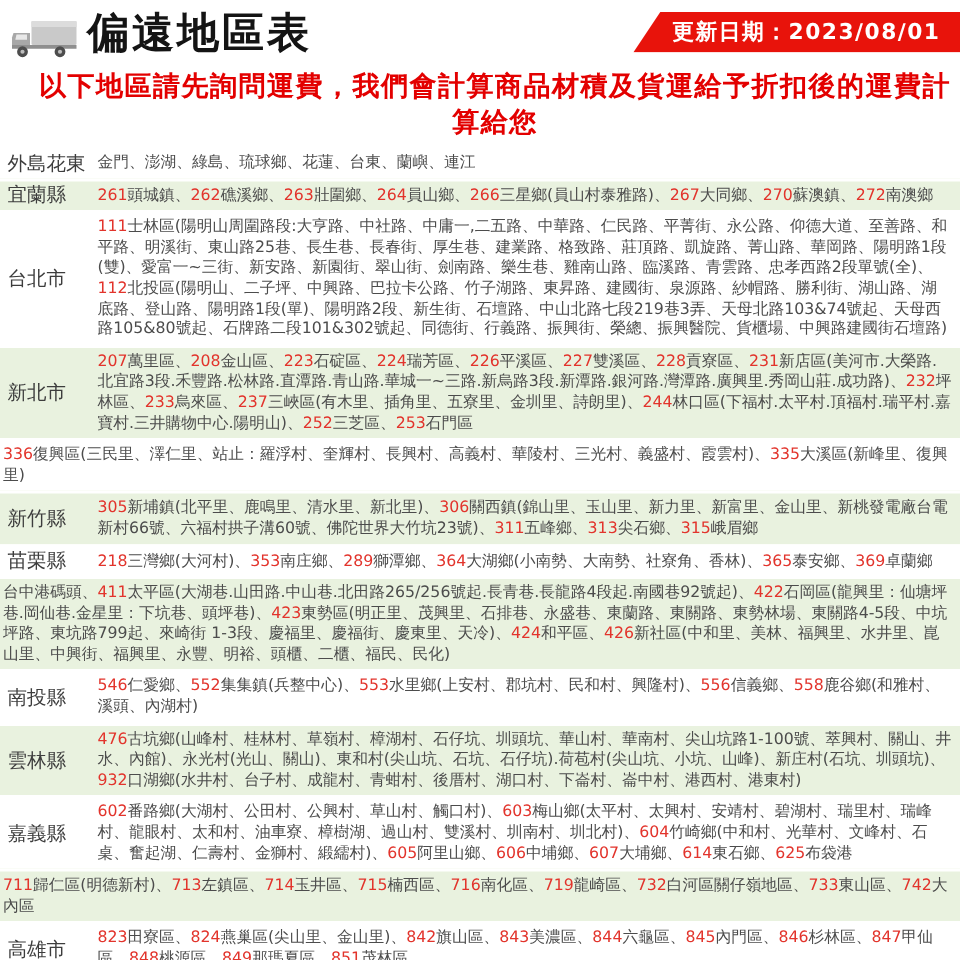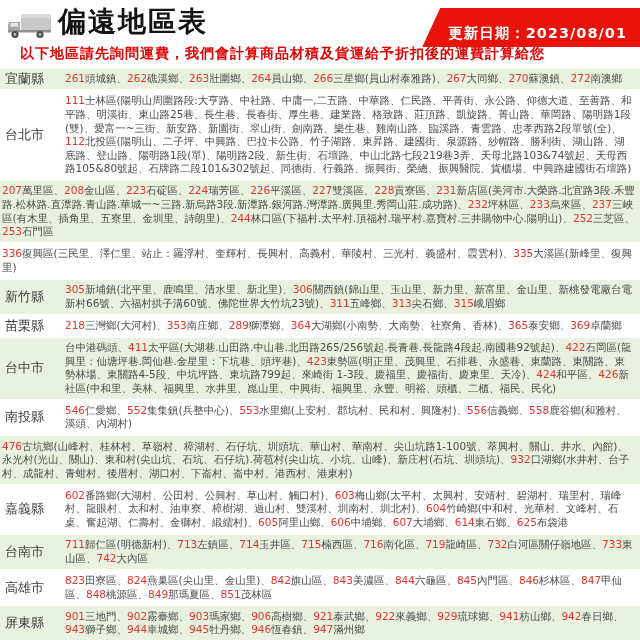--- a/index.html
+++ b/index.html
@@ -12,27 +12,27 @@
   
   .header{position:relative;height:44px;flex:0 0 auto;}
   .truck{position:absolute;left:7px;top:13px;width:46px;height:26px;}
   .title{
     position:absolute;left:58px;top:3px;
     font-size:28px;font-weight:bold;color:#141414;letter-spacing:2px;
   }
   .badge{
     position:absolute;right:0;top:8px;
     background:#e8130b;color:#ffffff;font-weight:bold;font-size:14.5px;
-    padding:16px 13px 4px 26px;
+    padding:4px 13px 4px 26px;
     clip-path:polygon(18px 0,100% 0,100% 100%,0 100%);
     letter-spacing:1px;
   }
   .subtitle{
-    flex:0 0 auto;text-align:left;color:#e30000;font-weight:bold;
-    font-size:14px;padding:1px 0 4px 20px;letter-spacing:1px;
+    flex:0 0 auto;text-align:center;color:#e30000;font-weight:bold;
+    font-size:18px;padding:1px 0 4px 20px;letter-spacing:1px;
   }
   
   .table{flex:1 1 auto;display:flex;flex-direction:column;}
   .row{display:flex;border-top:2px solid #ffffff;background:#ffffff;flex:1 0 auto;}
   .row.alt{background:#e9f2df;}
   .label{
     flex:0 0 58px;padding-left:5px;display:flex;align-items:center;
     font-size:13px;color:#3d3d3d;font-family:"DejaVu Serif",serif;
     letter-spacing:0px;white-space:nowrap;
   }
@@ -59,59 +59,63 @@
       <circle cx="33" cy="21.5" r="3.6" fill="#4d4d4d"></circle>
       <circle cx="33" cy="21.5" r="1.4" fill="#bdbdbd"></circle>
     </svg>
     <div class="title">偏遠地區表</div>
     <div class="badge">更新日期：2023/08/01</div>
   </div>
 
   <div class="subtitle">以下地區請先詢問運費，我們會計算商品材積及貨運給予折扣後的運費計算給您</div>
 
   <div class="table">
+      <div class="row">
+        <div class="label">外島花東</div>
+        <div class="content"><span>金門、澎湖、綠島、琉球鄉、花蓮、台東、蘭嶼、連江</span></div>
+      </div>
       <div class="row alt">
         <div class="label">宜蘭縣</div>
         <div class="content"><span class="code">261</span><span>頭城鎮、</span><span class="code">262</span><span>礁溪鄉、</span><span class="code">263</span><span>壯圍鄉、</span><span class="code">264</span><span>員山鄉、</span><span class="code">266</span><span>三星鄉(員山村泰雅路)、</span><span class="code">267</span><span>大同鄉、</span><span class="code">270</span><span>蘇澳鎮、</span><span class="code">272</span><span>南澳鄉</span></div>
       </div>
       <div class="row">
         <div class="label">台北市</div>
         <div class="content"><span class="code">111</span><span>士林區(陽明山周圍路段:大亨路、中社路、中庸一,二五路、中華路、仁民路、平菁街、永公路、仰德大道、至善路、和平路、明溪街、東山路25巷、長生巷、長春街、厚生巷、建業路、格致路、莊頂路、凱旋路、菁山路、華岡路、陽明路1段(雙)、愛富一~三街、新安路、新園街、翠山街、劍南路、樂生巷、雞南山路、臨溪路、青雲路、忠孝西路2段單號(全)、</span><span class="code">112</span><span>北投區(陽明山、二子坪、中興路、巴拉卡公路、竹子湖路、東昇路、建國街、泉源路、紗帽路、勝利街、湖山路、湖底路、登山路、陽明路1段(單)、陽明路2段、新生街、石壇路、中山北路七段219巷3弄、天母北路103&amp;74號起、天母西路105&amp;80號起、石牌路二段101&amp;302號起、同德街、行義路、振興街、榮總、振興醫院、貨櫃場、中興路建國街石壇路)</span></div>
       </div>
       <div class="row alt">
+        <div class="label">新北市</div>
         <div class="content"><span class="code">207</span><span>萬里區、</span><span class="code">208</span><span>金山區、</span><span class="code">223</span><span>石碇區、</span><span class="code">224</span><span>瑞芳區、</span><span class="code">226</span><span>平溪區、</span><span class="code">227</span><span>雙溪區、</span><span class="code">228</span><span>貢寮區、</span><span class="code">231</span><span>新店區(美河市.大榮路.北宜路3段.禾豐路.松林路.直潭路.青山路.華城一~三路.新烏路3段.新潭路.銀河路.灣潭路.廣興里.秀岡山莊.成功路)、</span><span class="code">232</span><span>坪林區、</span><span class="code">233</span><span>烏來區、</span><span class="code">237</span><span>三峽區(有木里、插角里、五寮里、金圳里、詩朗里)、</span><span class="code">244</span><span>林口區(下福村.太平村.頂福村.瑞平村.嘉寶村.三井購物中心.陽明山)、</span><span class="code">252</span><span>三芝區、</span><span class="code">253</span><span>石門區</span></div>
       </div>
       <div class="row">
         <div class="content"><span class="code">336</span><span>復興區(三民里、澤仁里、站止：羅浮村、奎輝村、長興村、高義村、華陵村、三光村、義盛村、霞雲村)、</span><span class="code">335</span><span>大溪區(新峰里、復興里)</span></div>
       </div>
       <div class="row alt">
         <div class="label">新竹縣</div>
         <div class="content"><span class="code">305</span><span>新埔鎮(北平里、鹿鳴里、清水里、新北里)、</span><span class="code">306</span><span>關西鎮(錦山里、玉山里、新力里、新富里、金山里、新桃發電廠台電新村66號、六福村拱子溝60號、佛陀世界大竹坑23號)、</span><span class="code">311</span><span>五峰鄉、</span><span class="code">313</span><span>尖石鄉、</span><span class="code">315</span><span>峨眉鄉</span></div>
       </div>
       <div class="row">
         <div class="label">苗栗縣</div>
         <div class="content"><span class="code">218</span><span>三灣鄉(大河村)、</span><span class="code">353</span><span>南庄鄉、</span><span class="code">289</span><span>獅潭鄉、</span><span class="code">364</span><span>大湖鄉(小南勢、大南勢、社寮角、香林)、</span><span class="code">365</span><span>泰安鄉、</span><span class="code">369</span><span>卓蘭鄉</span></div>
       </div>
       <div class="row alt">
-        <div class="label">台中市</div>
         <div class="content"><span>台中港碼頭、</span><span class="code">411</span><span>太平區(大湖巷.山田路.中山巷.北田路265/256號起.長青巷.長龍路4段起.南國巷92號起)、</span><span class="code">422</span><span>石岡區(龍興里：仙塘坪巷.岡仙巷.金星里：下坑巷、頭坪巷)、</span><span class="code">423</span><span>東勢區(明正里、茂興里、石排巷、永盛巷、東蘭路、東關路、東勢林場、東關路4-5段、中坑坪路、東坑路799起、來崎街 1-3段、慶福里、慶福街、慶東里、天冷)、</span><span class="code">424</span><span>和平區、</span><span class="code">426</span><span>新社區(中和里、美林、福興里、水井里、崑山里、中興街、福興里、永豐、明裕、頭櫃、二櫃、福民、民化)</span></div>
       </div>
       <div class="row">
         <div class="label">南投縣</div>
         <div class="content"><span class="code">546</span><span>仁愛鄉、</span><span class="code">552</span><span>集集鎮(兵整中心)、</span><span class="code">553</span><span>水里鄉(上安村、郡坑村、民和村、興隆村)、</span><span class="code">556</span><span>信義鄉、</span><span class="code">558</span><span>鹿谷鄉(和雅村、溪頭、內湖村)</span></div>
       </div>
       <div class="row alt">
+        <div class="label">雲林縣</div>
         <div class="content"><span class="code">476</span><span>古坑鄉(山峰村、桂林村、草嶺村、樟湖村、石仔坑、圳頭坑、華山村、華南村、尖山坑路1-100號、萃興村、關山、井水、內館)、永光村(光山、關山)、東和村(尖山坑、石坑、石仔坑).荷苞村(尖山坑、小坑、山峰)、新庄村(石坑、圳頭坑)、</span><span class="code">932</span><span>口湖鄉(水井村、台子村、成龍村、青蚶村、後厝村、湖口村、下崙村、崙中村、港西村、港東村)</span></div>
       </div>
       <div class="row">
         <div class="label">嘉義縣</div>
         <div class="content"><span class="code">602</span><span>番路鄉(大湖村、公田村、公興村、草山村、觸口村)、</span><span class="code">603</span><span>梅山鄉(太平村、太興村、安靖村、碧湖村、瑞里村、瑞峰村、龍眼村、太和村、油車寮、樟樹湖、過山村、雙溪村、圳南村、圳北村)、</span><span class="code">604</span><span>竹崎鄉(中和村、光華村、文峰村、石桌、奮起湖、仁壽村、金獅村、緞繻村)、</span><span class="code">605</span><span>阿里山鄉、</span><span class="code">606</span><span>中埔鄉、</span><span class="code">607</span><span>大埔鄉、</span><span class="code">614</span><span>東石鄉、</span><span class="code">625</span><span>布袋港</span></div>
       </div>
       <div class="row alt">
-        <div class="label">台南市</div>
         <div class="content"><span class="code">711</span><span>歸仁區(明德新村)、</span><span class="code">713</span><span>左鎮區、</span><span class="code">714</span><span>玉井區、</span><span class="code">715</span><span>楠西區、</span><span class="code">716</span><span>南化區、</span><span class="code">719</span><span>龍崎區、</span><span class="code">732</span><span>白河區關仔嶺地區、</span><span class="code">733</span><span>東山區、</span><span class="code">742</span><span>大內區</span></div>
       </div>
       <div class="row">
         <div class="label">高雄市</div>
         <div class="content"><span class="code">823</span><span>田寮區、</span><span class="code">824</span><span>燕巢區(尖山里、金山里)、</span><span class="code">842</span><span>旗山區、</span><span class="code">843</span><span>美濃區、</span><span class="code">844</span><span>六龜區、</span><span class="code">845</span><span>內門區、</span><span class="code">846</span><span>杉林區、</span><span class="code">847</span><span>甲仙區、</span><span class="code">848</span><span>桃源區、</span><span class="code">849</span><span>那瑪夏區、</span><span class="code">851</span><span>茂林區</span></div>
       </div>
       <div class="row alt">
         <div class="label">屏東縣</div>
         <div class="content"><span class="code">901</span><span>三地門、</span><span class="code">902</span><span>霧臺鄉、</span><span class="code">903</span><span>瑪家鄉、</span><span class="code">906</span><span>高樹鄉、</span><span class="code">921</span><span>泰武鄉、</span><span class="code">922</span><span>來義鄉、</span><span class="code">929</span><span>琉球鄉、</span><span class="code">941</span><span>枋山鄉、</span><span class="code">942</span><span>春日鄉、</span><span class="code">943</span><span>獅子鄉、</span><span class="code">944</span><span>車城鄉、</span><span class="code">945</span><span>牡丹鄉、</span><span class="code">946</span><span>恆春鎮、</span><span class="code">947</span><span>滿州鄉</span></div>
       </div>

